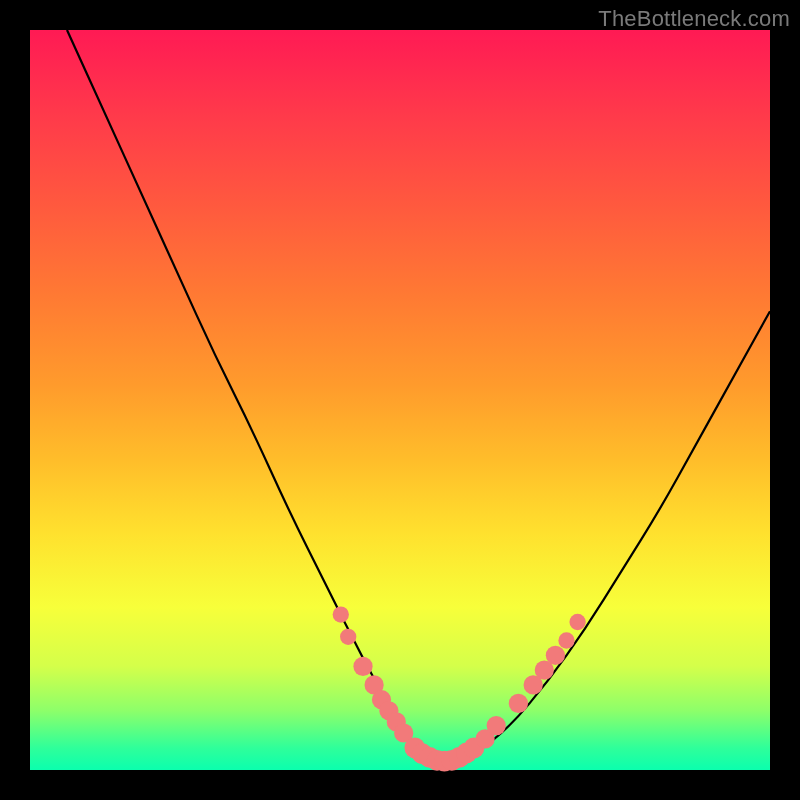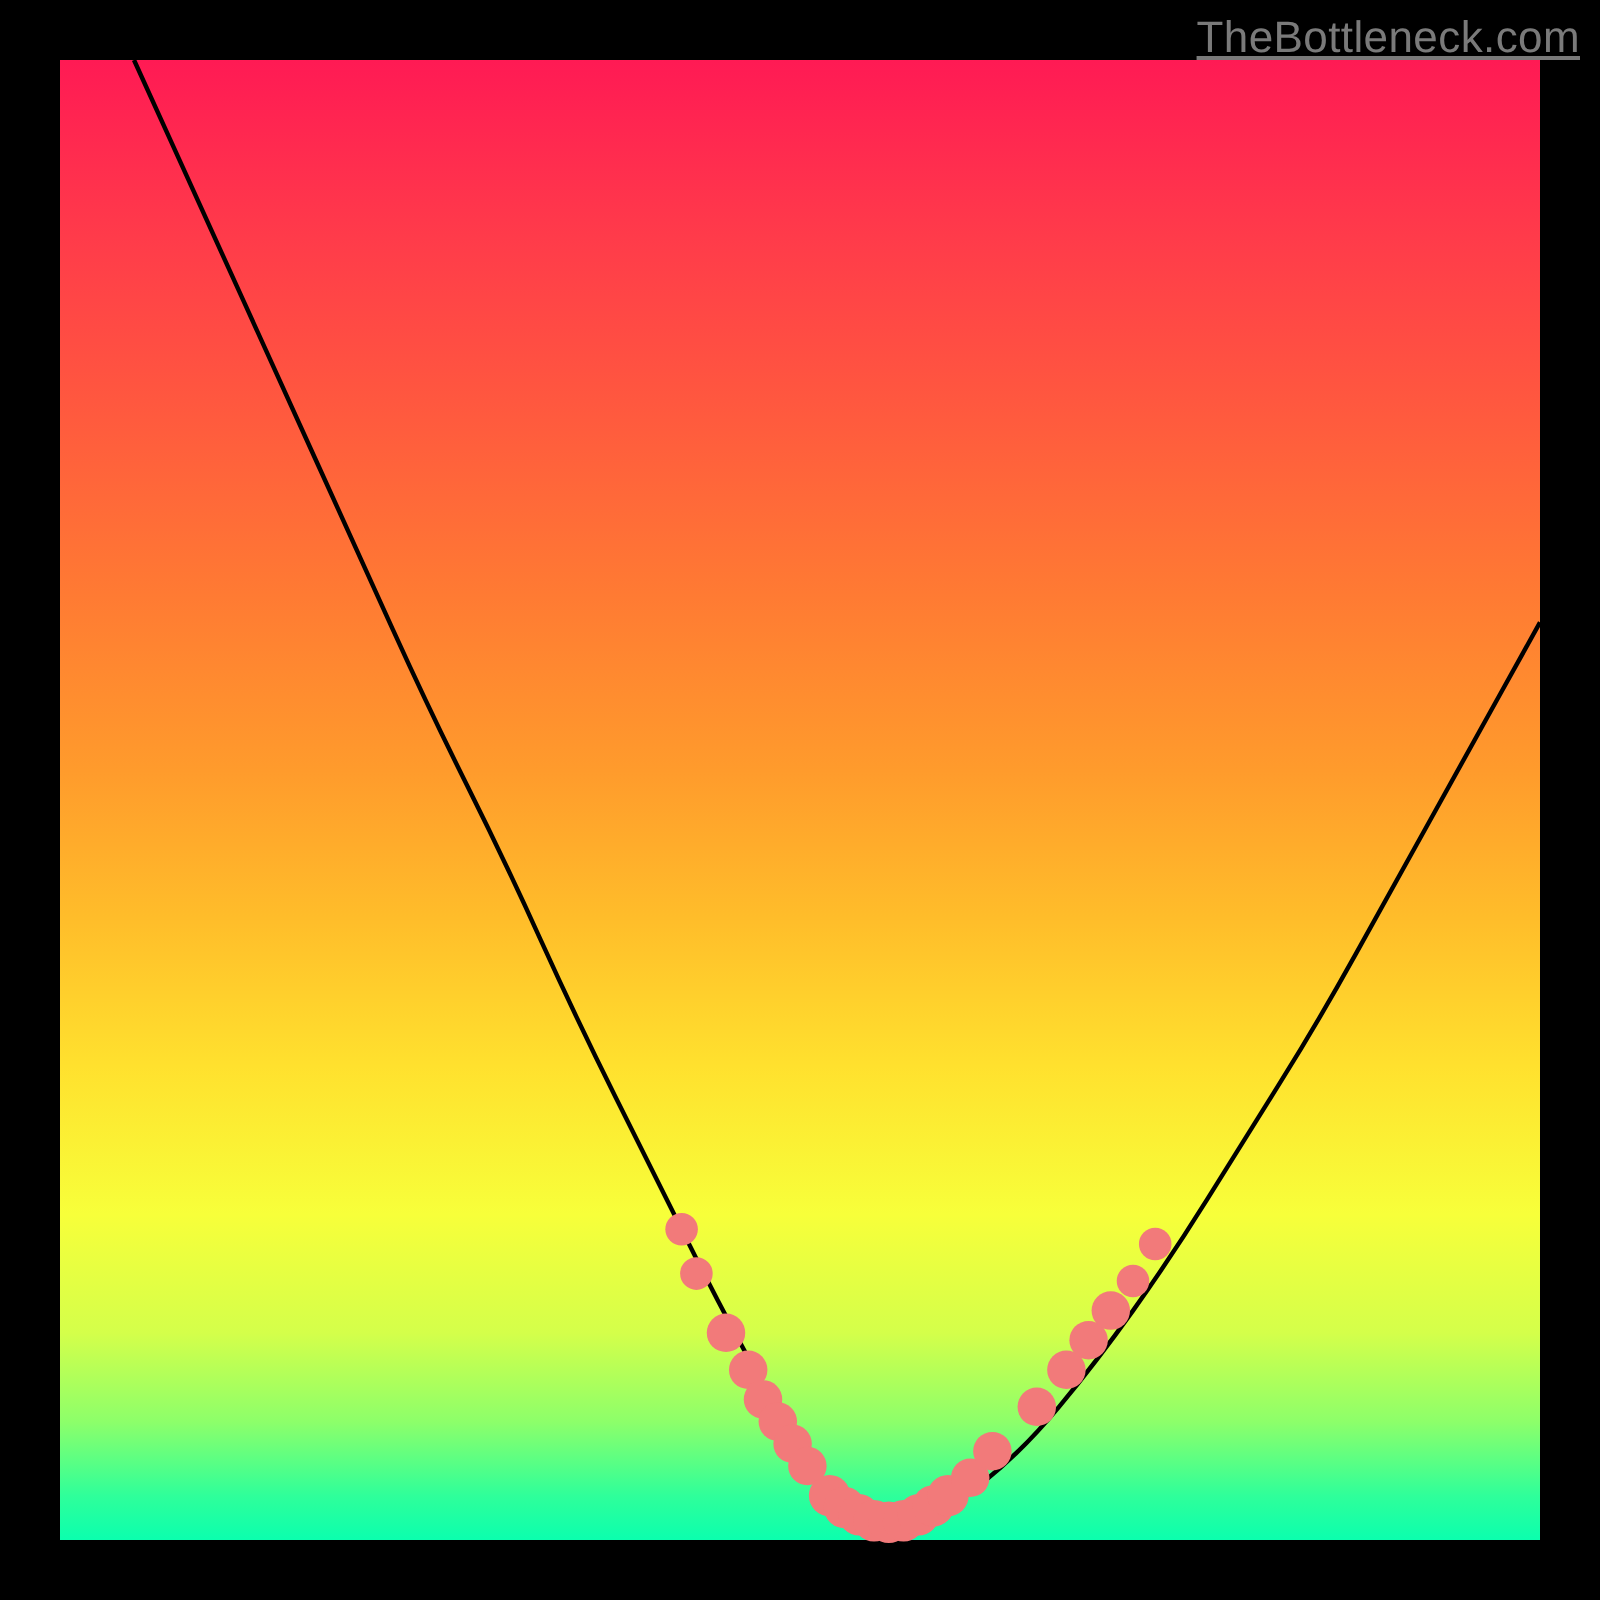--- a/index.html
+++ b/index.html
@@ -38,21 +38,20 @@
       #0bffae 100%);
   }
   .watermark {
     position: absolute;
     top: 6px;
     right: 10px;
     color: #7a7a7a;
     font-size: 22px;
     letter-spacing: 0.2px;
     user-select: none;
-    text-decoration: underline;
   }
   svg.curve {
     position: absolute;
     left: 0;
     top: 0;
     width: 740px;
     height: 740px;
     overflow: visible;
   }
 </style>

